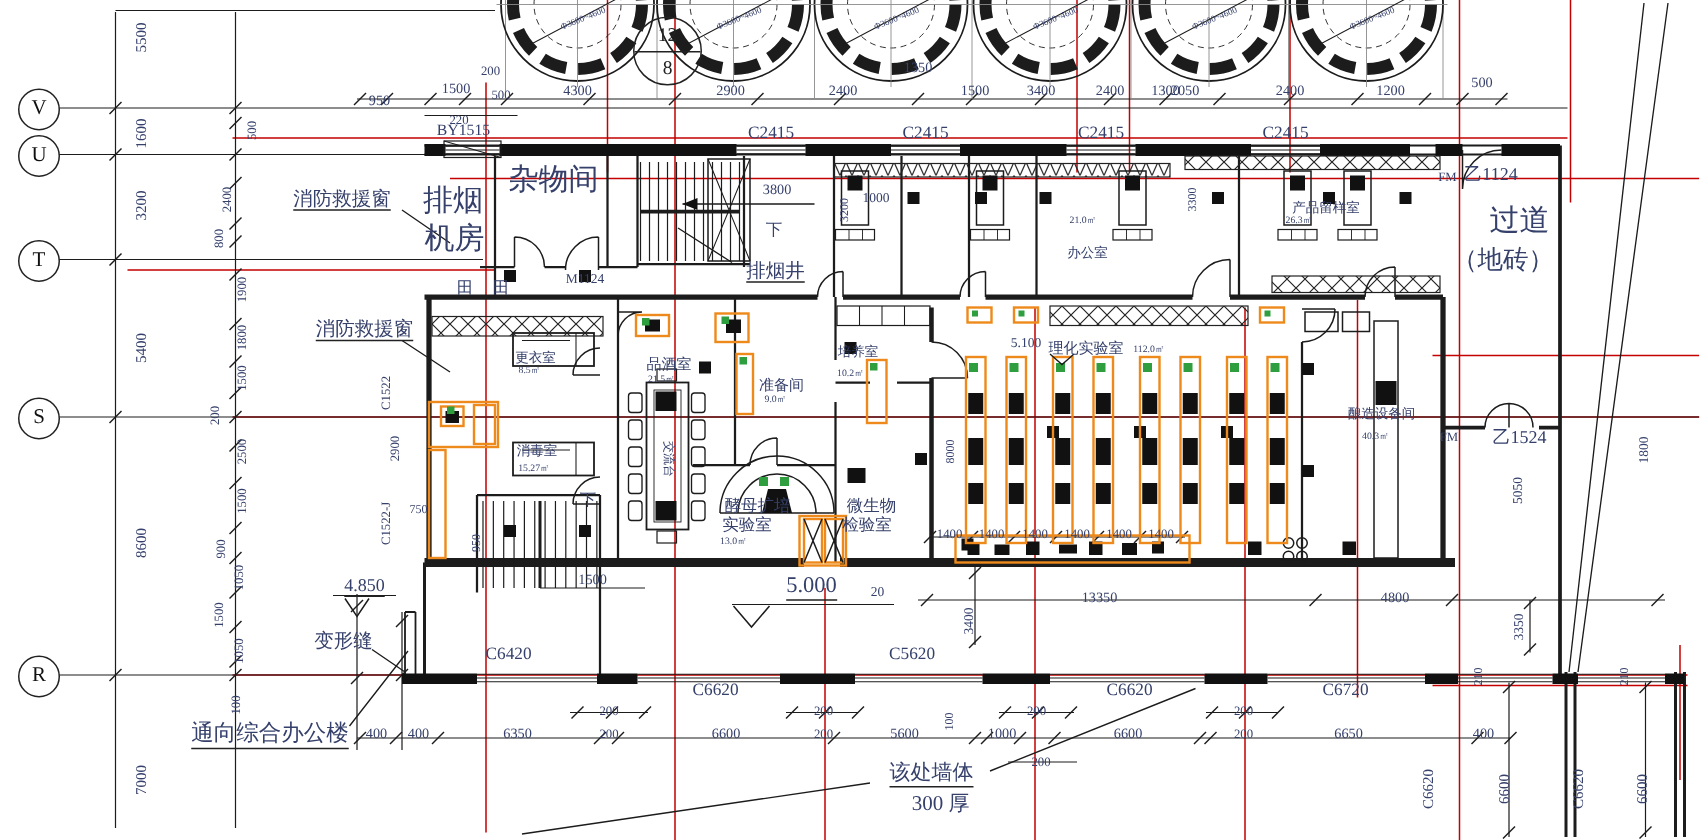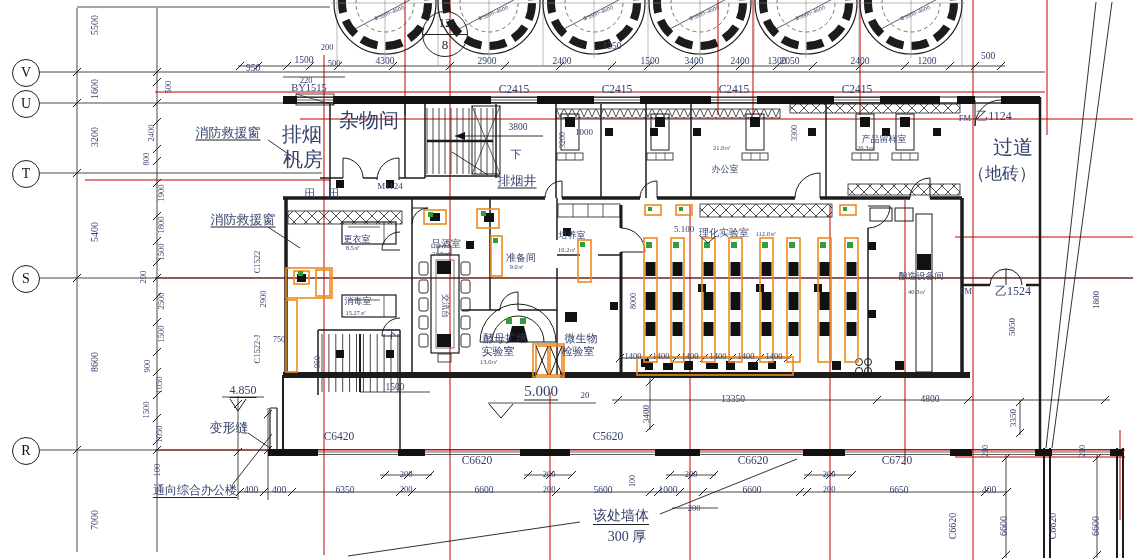--- a/index.html
+++ b/index.html
@@ -565,21 +565,21 @@
       <span class="lbl" style="left: 921px; top: 276px; font-size: 9px; transform: translate(-50%, -50%);">酿造设备间</span>
       <span class="lbl" style="left: 917px; top: 292px; font-size: 6.5px; transform: translate(-50%, -50%);">40.3㎡</span>
       <span class="lbl" style="left: 358px; top: 301px; font-size: 9px; transform: translate(-50%, -50%);">消毒室</span>
       <span class="lbl" style="left: 356px; top: 313px; font-size: 6.5px; transform: translate(-50%, -50%);">15.27㎡</span>
       <span class="lbl" style="left: 357px; top: 239px; font-size: 9px; transform: translate(-50%, -50%);">更衣室</span>
       <span class="lbl" style="left: 353px; top: 248px; font-size: 6.5px; transform: translate(-50%, -50%);">8.5㎡</span>
       <span class="lbl" style="left: 445px; top: 306px; font-size: 8px; transform: translate(-50%, -50%) rotate(90deg);">交流台</span>
       <span class="lbl u" style="left: 228px; top: 133px; font-size: 13px; transform: translate(-50%, -50%);">消防救援窗</span>
       <span class="lbl u" style="left: 243px; top: 220px; font-size: 13px; transform: translate(-50%, -50%);">消防救援窗</span>
       <span class="lbl" style="left: 229px; top: 427px; font-size: 13px; transform: translate(-50%, -50%);">变形缝</span>
-      <span class="lbl u" style="left: 195px; top: 491px; font-size: 12px; transform: translate(-50%, -50%); font-family: Liberation Serif, serif;">通向综合办公楼</span>
+      <span class="lbl u" style="left: 180px; top: 491px; font-size: 15px; transform: translate(-50%, -50%); font-family: Liberation Serif, serif;">通向综合办公楼</span>
       <span class="lbl u" style="left: 621px; top: 517px; font-size: 14px; transform: translate(-50%, -50%);">该处墙体</span>
       <span class="lbl" style="left: 627px; top: 537px; font-size: 14px; transform: translate(-50%, -50%);">300 厚</span>
       <span class="lbl" style="left: 516px; top: 154px; font-size: 11px; transform: translate(-50%, -50%);">下</span>
       <span class="lbl" style="left: 392px; top: 334px; font-size: 11px; transform: translate(-50%, -50%);">下</span>
       <span class="lbl" style="left: 310px; top: 193px; font-size: 11px; transform: translate(-50%, -50%);">田</span>
       <span class="lbl" style="left: 334px; top: 193px; font-size: 11px; transform: translate(-50%, -50%);">田</span>
       <span class="lbl u" style="left: 243px; top: 391px; font-size: 12px; transform: translate(-50%, -50%);">4.850</span>
       <span class="lbl u" style="left: 541px; top: 392px; font-size: 15px; transform: translate(-50%, -50%);">5.000</span>
       <span class="lbl" style="left: 518px; top: 128px; font-size: 9.5px; transform: translate(-50%, -50%);">3800</span>
       <span class="lbl" style="left: 584px; top: 132px; font-size: 9px; transform: translate(-50%, -50%);">1000</span>

